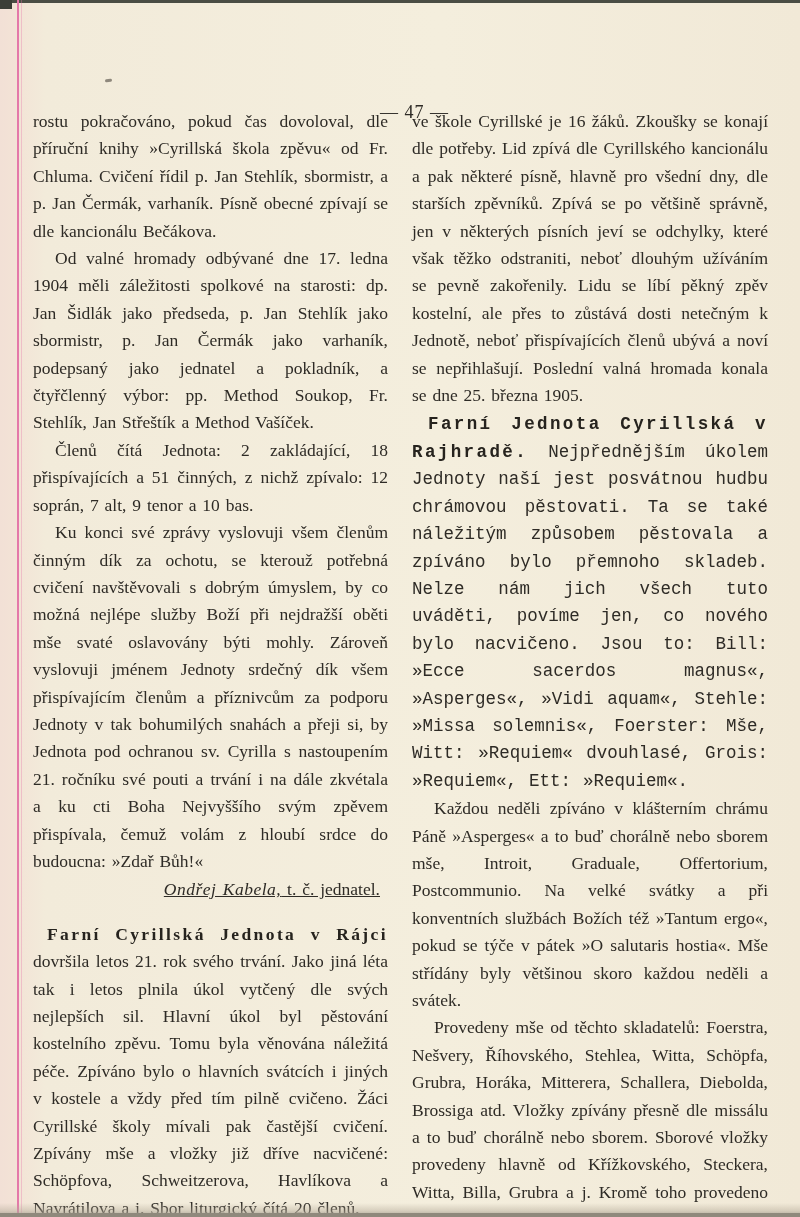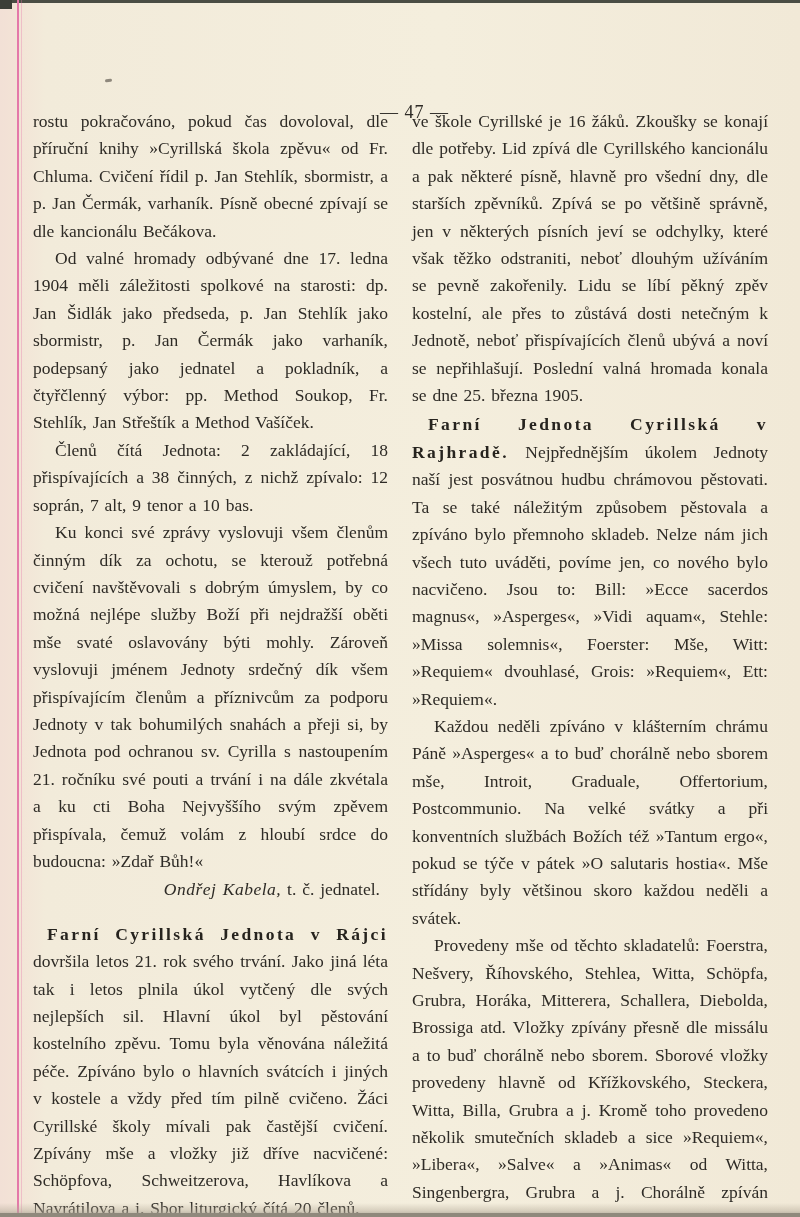--- a/index.html
+++ b/index.html
@@ -84,40 +84,41 @@
   .col p {
     margin: 0;
     text-indent: 22px;
   }
   .col p.noindent { text-indent: 0; }
   .signature {
     text-align: right;
     text-indent: 0 !important;
     padding-right: 8px;
     margin: 1px 0 2px 0 !important;
+    text-decoration: underline;
   }
   .signature em {
     font-style: italic;
     letter-spacing: 0.5px;
   }
   .heading {
     font-weight: bold;
     color: #26231e;
     letter-spacing: 2.4px;
     word-spacing: 5px;
   }
   .heading-block {
     display: block;
     text-indent: 14px;
     text-align: justify;
     text-align-last: justify;
     margin-top: 17px;
   }
   .section-start { margin-top: 2px !important; }
-  .with-heading { text-indent: 16px !important; }
+  .with-heading { text-indent: 16px !important; font-family: Liberation Mono, monospace; }
   .speck {
     position: absolute;
     top: 79px; left: 105px;
     width: 7px; height: 3px;
     background: rgba(60,55,48,0.55);
     border-radius: 2px;
     transform: rotate(-8deg);
   }
 </style>
 </head>
@@ -131,21 +132,21 @@
   <div class="margin-rule-faint"></div>
   <div class="speck"></div>
 
   <div class="page-number">— 47 —</div>
 
   <div class="columns">
 
     <div class="col left">
       <p class="noindent">rostu pokračováno, pokud čas dovoloval, dle příruční knihy »Cyrillská škola zpěvu« od Fr. Chluma. Cvičení řídil p. Jan Stehlík, sbormistr, a p. Jan Čermák, varhaník. Písně obecné zpívají se dle kancionálu Bečákova.</p>
       <p>Od valné hromady odbývané dne 17. ledna 1904 měli záležitosti spolkové na starosti: dp. Jan Šidlák jako předseda, p. Jan Stehlík jako sbormistr, p. Jan Čermák jako varhaník, podepsaný jako jednatel a pokladník, a čtyřčlenný výbor: pp. Method Soukop, Fr. Stehlík, Jan Střeštík a Method Vašíček.</p>
-      <p>Členů čítá Jednota: 2 zakládající, 18 přispívajících a 38 činných, z nichž zpívalo: 12 soprán, 7 alt, 9 tenor a 10 bas.</p>
+      <p>Členů čítá Jednota: 2 zakládající, 18 přispívajících a 51 činných, z nichž zpívalo: 12 soprán, 7 alt, 9 tenor a 10 bas.</p>
       <p>Ku konci své zprávy vyslovuji všem členům činným dík za ochotu, se kterouž potřebná cvičení navštěvovali s dobrým úmyslem, by co možná nejlépe služby Boží při nejdražší oběti mše svaté oslavovány býti mohly. Zároveň vyslovuji jménem Jednoty srdečný dík všem přispívajícím členům a příznivcům za podporu Jednoty v tak bohumilých snahách a přeji si, by Jednota pod ochranou sv. Cyrilla s nastoupením 21. ročníku své pouti a trvání i na dále zkvétala a ku cti Boha Nejvyššího svým zpěvem přispívala, čemuž volám z hloubí srdce do budoucna: »Zdař Bůh!«</p>
       <p class="signature">
         <em>Ondřej Kabela,</em><span> t. č. jednatel.</span>
       </p>
       <p class="noindent section-start">
         <strong class="heading heading-block">Farní Cyrillská Jednota v Rájci</strong>
         <span>dovršila letos 21. rok svého trvání. Jako jiná léta tak i letos plnila úkol vytčený dle svých nejlepších sil. Hlavní úkol byl pěstování kostelního zpěvu. Tomu byla věnována náležitá péče. Zpíváno bylo o hlavních svátcích i jiných v kostele a vždy před tím pilně cvičeno. Žáci Cyrillské školy mívali pak častější cvičení. Zpívány mše a vložky již dříve nacvičené: Schöpfova, Schweitzerova, Havlíkova a Navrátilova a j. Sbor liturgický čítá 20 členů,</span>
       </p>
     </div>
 

